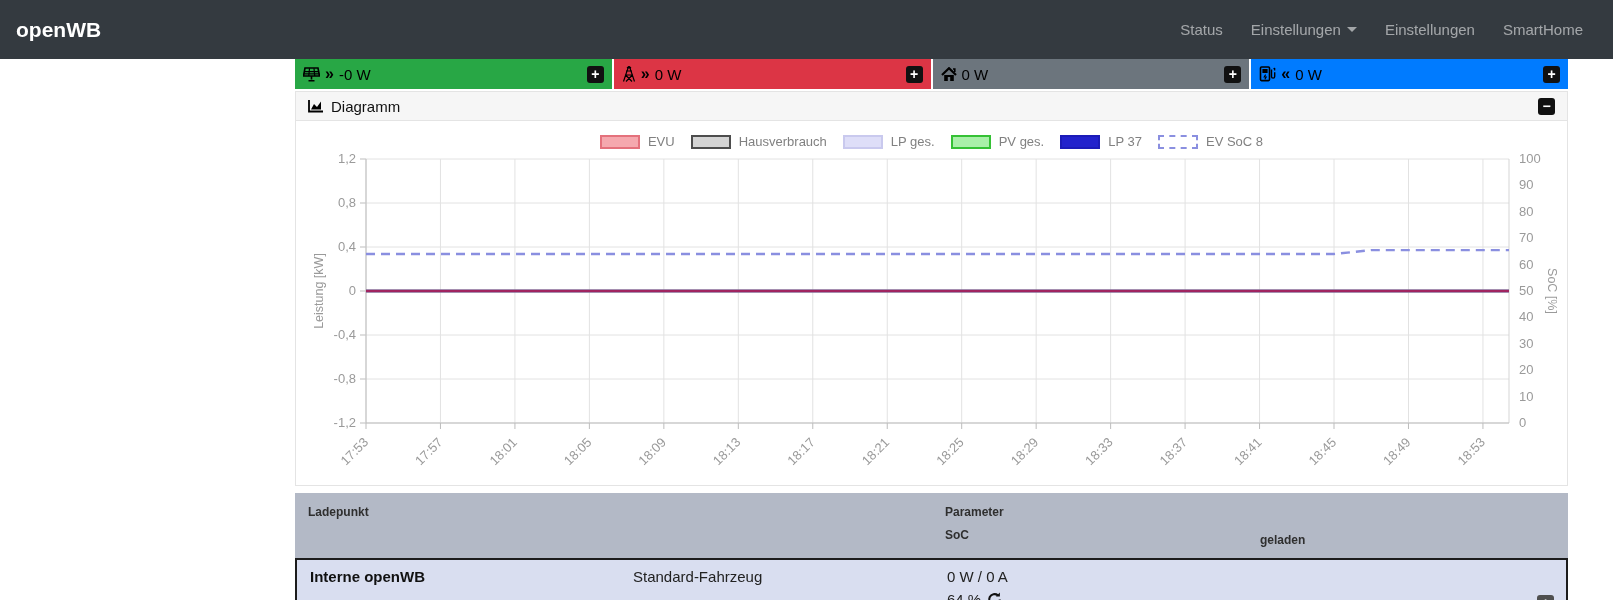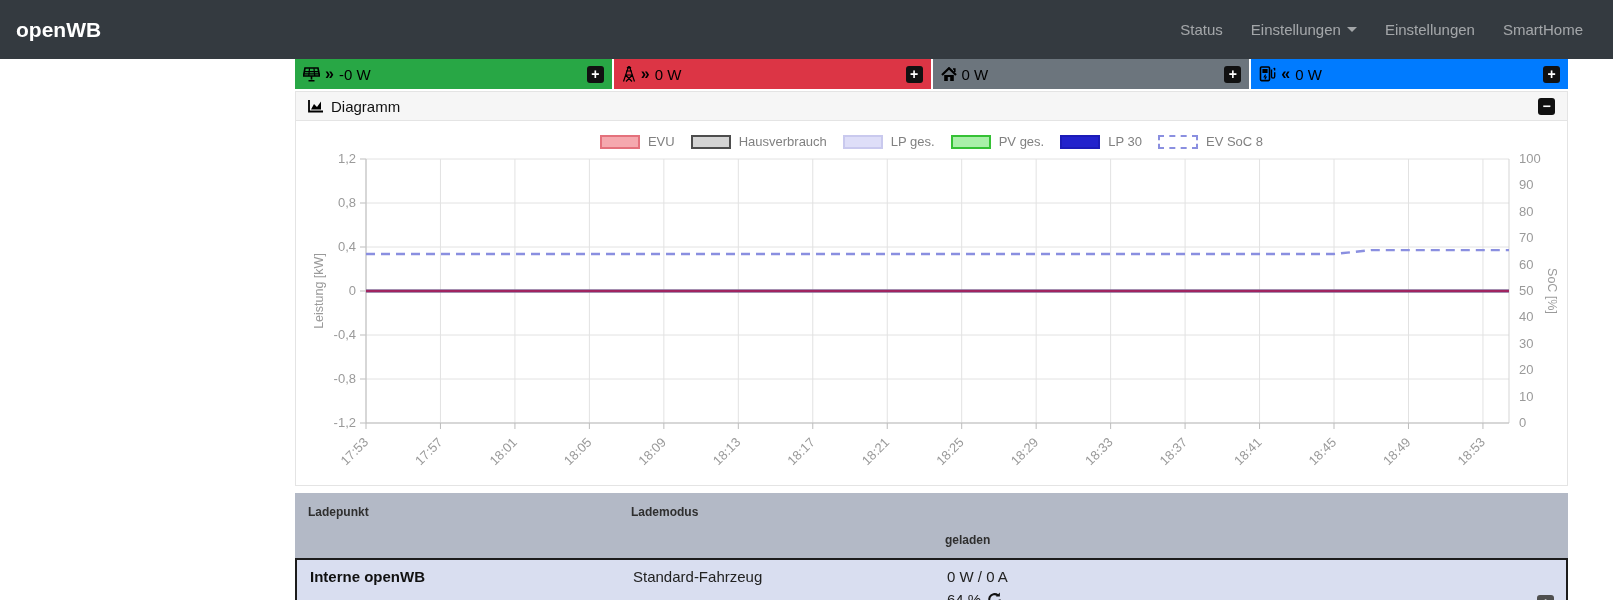--- a/index.html
+++ b/index.html
@@ -156,21 +156,21 @@
         <div class="legend-item">
           <span class="legend-swatch" style="background: rgb(222, 222, 248); border-color: rgb(201, 201, 238);"></span>
           <span class="legend-label">LP ges.</span>
         </div>
         <div class="legend-item">
           <span class="legend-swatch" style="background: rgb(169, 240, 169); border-color: rgb(53, 193, 53);"></span>
           <span class="legend-label">PV ges.</span>
         </div>
         <div class="legend-item">
           <span class="legend-swatch" style="background: rgb(34, 34, 204); border-color: rgb(27, 27, 184);"></span>
-          <span class="legend-label">LP 30</span>
+          <span class="legend-label">LP 37</span>
         </div>
         <div class="legend-item">
           <span class="legend-swatch" style="background: rgb(255, 255, 255); border-color: rgb(138, 143, 224); border-style: dashed;"></span>
           <span class="legend-label">EV SoC 8</span>
         </div>
       </div>
 
     <div class="chart-wrap">
       <svg id="chart-svg" width="1271" height="330" viewBox="0 0 1271 330">
           <line x1="70" y1="8" x2="1213" y2="8" stroke="#e2e2e2" stroke-width="1"></line>
@@ -267,21 +267,24 @@
         </svg>
     </div>
   </div>
 
   <div class="lp-table">
     <div class="lp-head">
       <div class="col col-1">
         <div>Ladepunkt</div>
       </div>
       <div class="col col-2">
-        <div>Lademodus</div>
+      </div>
+      <div class="col col-3">
+        <div>Parameter</div>
+        <div>SoC</div>
       </div>
       <div class="col col-4" style="font-weight:bold">
         <div>geladen</div>
       </div>
     </div>
 
     <div class="lp-row">
       <div class="col col-1 lp-name">Interne openWB</div>
       <div class="col col-2">
         <div>Standard-Fahrzeug</div>

